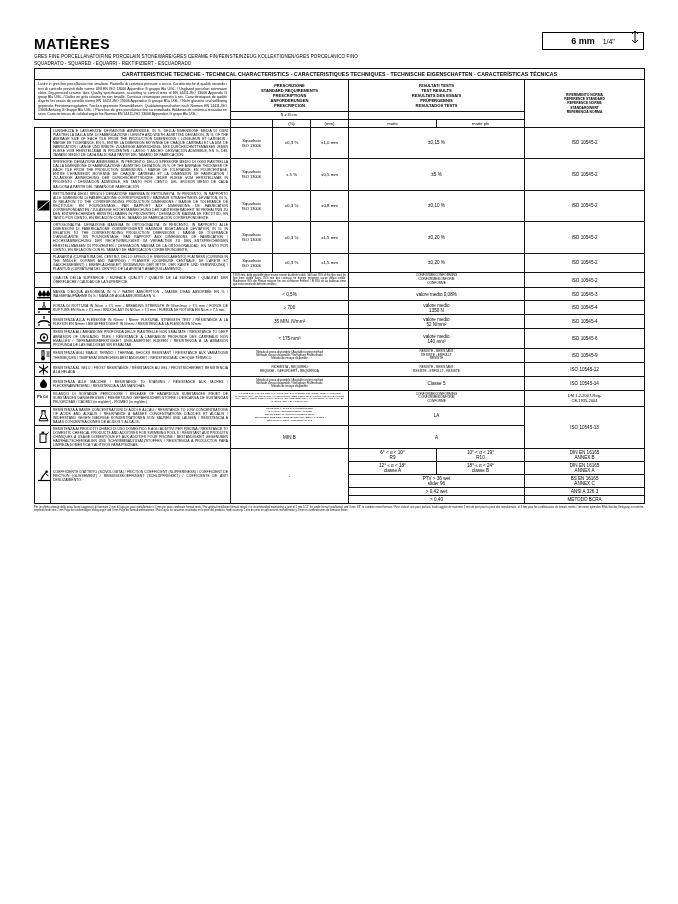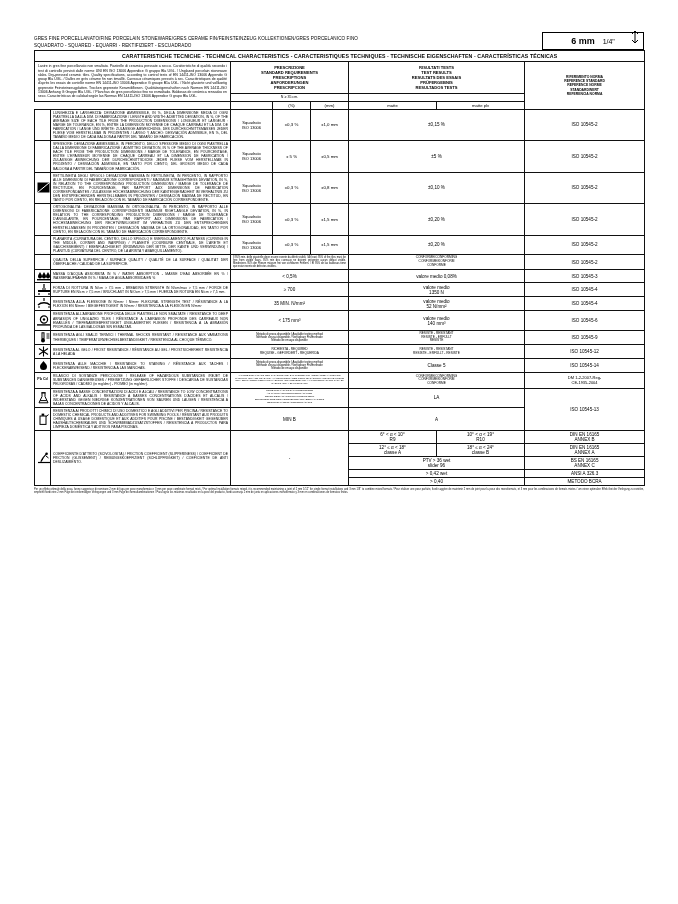--- a/index.html
+++ b/index.html
@@ -31,20 +31,21 @@
   .conf{font-size:3.2px;line-height:1.2;text-align:center;}
   .pcgl{font-size:3.6px;font-weight:bold;text-align:center;line-height:1.1;}
 </style>
 </head>
 <body>
 
 <div class="page">
   <div class="inner">
 
     <div style="position:relative;">
+      <div class="title">MATIÈRES</div>
       <div class="thickbadge">
         <span class="mm">6 mm</span>
         <span class="inch">1/4"</span>
         <span class="arrow">
           <svg width="8" height="14" viewBox="0 0 8 14">
               <path d="M4 1 L1 4 M4 1 L7 4 M4 1 L4 13 M4 13 L1 10 M4 13 L7 10" stroke="#000" stroke-width="1" fill="none"></path>
             </svg>
         </span>
       </div>
       <div class="subtitle">GRES FINE PORCELLANATO/FINE PORCELAIN STONEWARE/GRES CERAME FIN/FEINSTEINZEUG KOLLEKTIONEN/GRES PORCELANICO FINO</div>

